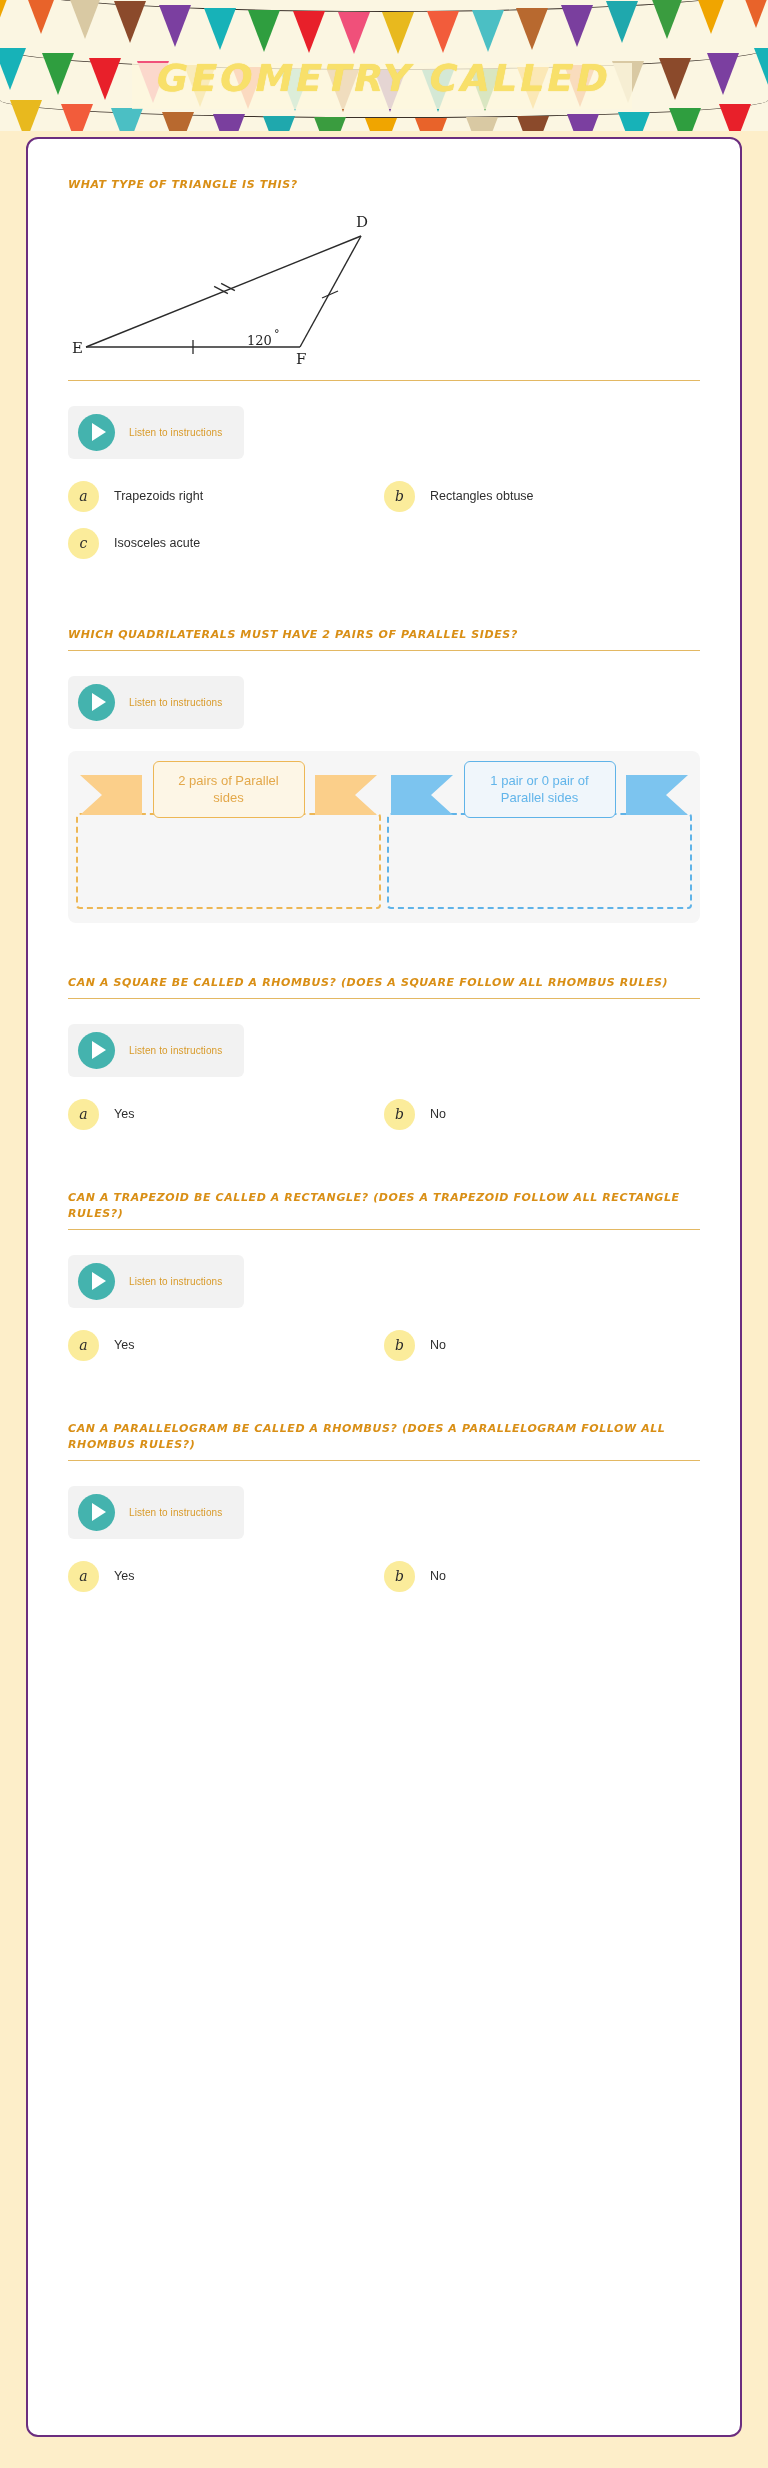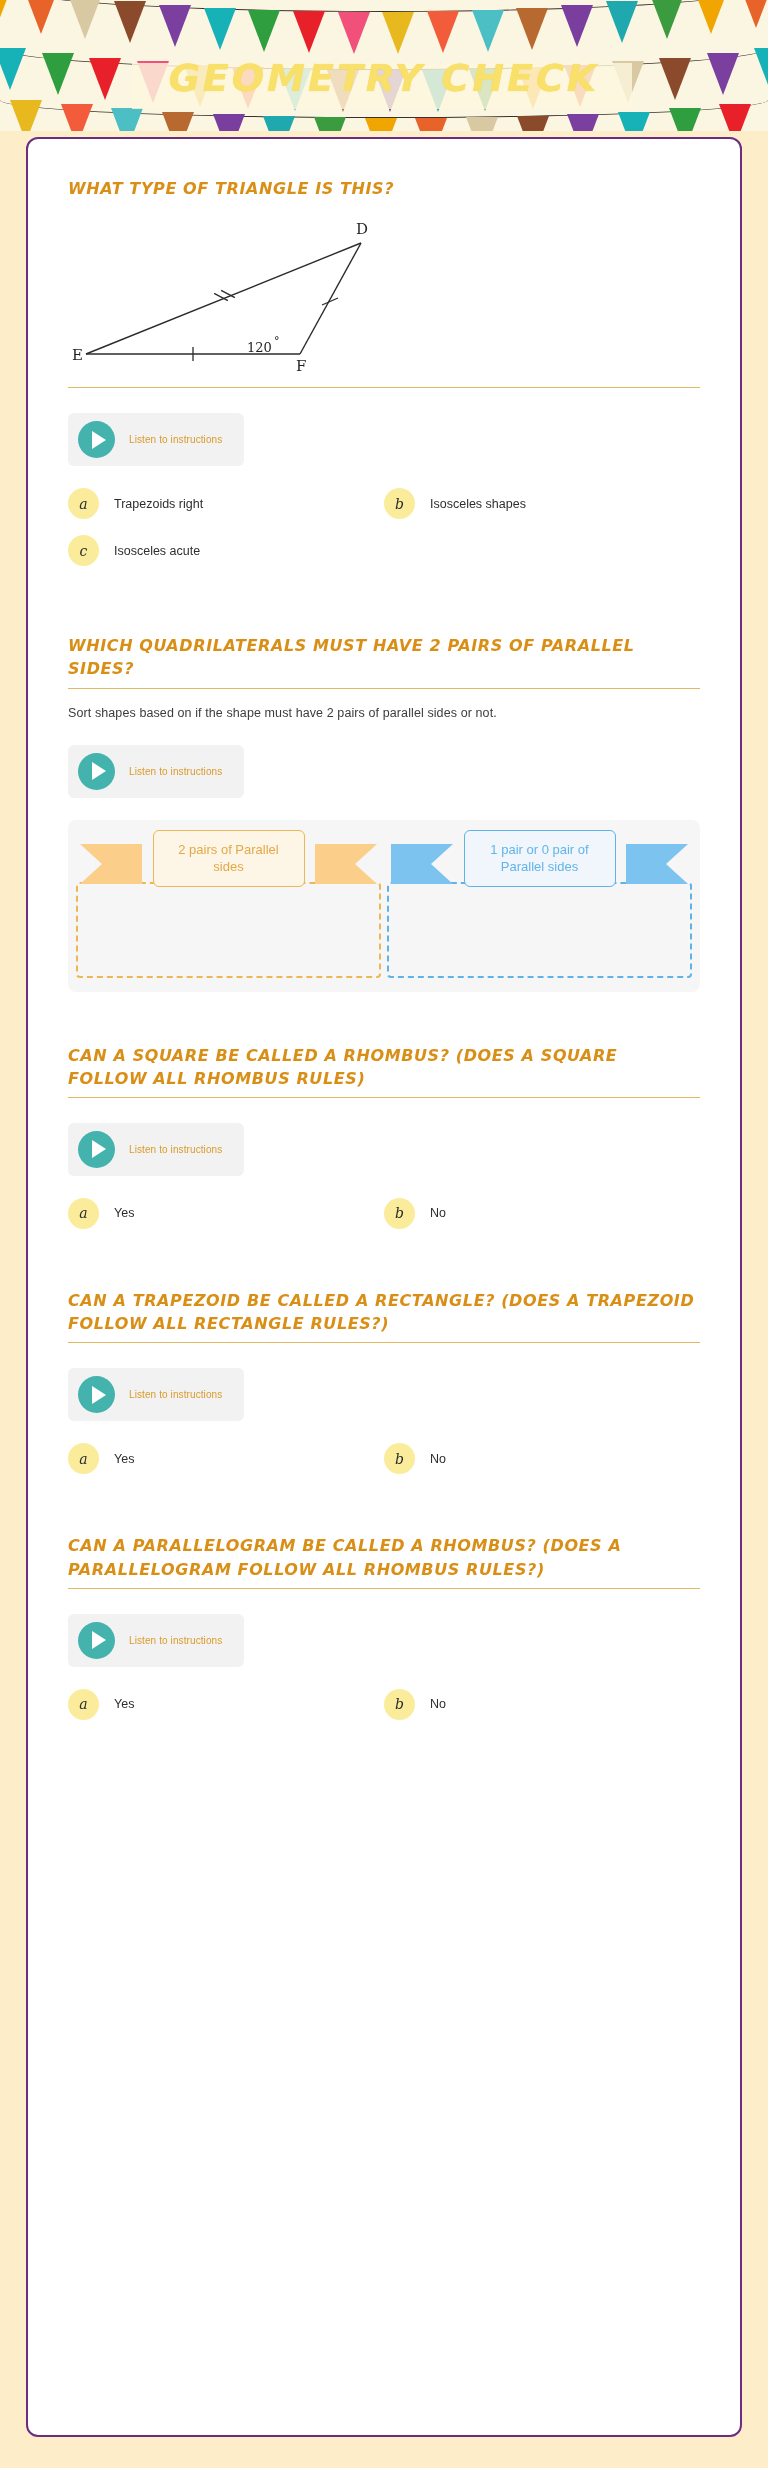--- a/index.html
+++ b/index.html
@@ -65,21 +65,21 @@
     border-radius: 12px;
     padding: 38px 40px 46px 40px;
   }
 
   
   .section { margin-bottom: 0; }
   .q-head {
     font-family: "DejaVu Sans", sans-serif;
     font-weight: bold;
     font-style: italic;
-    font-size: 16px;
+    font-size: 11px;
     line-height: 1.45;
     letter-spacing: 0.6px;
     color: #d98f16;
     text-transform: uppercase;
   }
   .rule {
     border: 0; border-top: 1px solid #e3b863;
     margin: 7px 0 0 0;
   }
   .subtext {
@@ -281,21 +281,21 @@
       <div class="flag" style="left: 364.667px; top: 17.92px; color: rgb(240, 165, 0);"></div>
       <div class="flag" style="left: 415.333px; top: 17.92px; color: rgb(232, 99, 42);"></div>
       <div class="flag" style="left: 466px; top: 17.28px; color: rgb(217, 201, 163);"></div>
       <div class="flag" style="left: 516.667px; top: 16px; color: rgb(139, 74, 43);"></div>
       <div class="flag" style="left: 567.333px; top: 14.08px; color: rgb(123, 63, 160);"></div>
       <div class="flag" style="left: 618px; top: 11.52px; color: rgb(23, 178, 184);"></div>
       <div class="flag" style="left: 668.667px; top: 8.32px; color: rgb(47, 158, 63);"></div>
       <div class="flag" style="left: 719.333px; top: 4.48px; color: rgb(232, 32, 42);"></div>
     </div>
   <div class="title-band"></div>
-  <div class="title">GEOMETRY CHECK</div>
+  <div class="title">GEOMETRY CALLED</div>
 </div>
 
 <div class="card">
 
   <div class="section">
     <div class="q-head">WHAT TYPE OF TRIANGLE IS THIS?</div>
 
     <div class="figure">
       <svg width="340" height="160" viewBox="0 0 340 160">
 
@@ -328,35 +328,34 @@
       <span class="listen-label">Listen to instructions</span>
     </div>
 
     <div class="choices">
       <div class="choice">
         <span class="bullet">a</span>
         <span class="choice-label">Trapezoids right</span>
       </div>
       <div class="choice">
         <span class="bullet">b</span>
-        <span class="choice-label">Isosceles shapes</span>
+        <span class="choice-label">Rectangles obtuse</span>
       </div>
       <div class="choice">
         <span class="bullet">c</span>
         <span class="choice-label">Isosceles acute</span>
       </div>
     </div>
   </div>
 
   <div class="spacer-lg"></div>
 
   <div class="section">
     <div class="q-head">WHICH QUADRILATERALS MUST HAVE 2 PAIRS OF PARALLEL SIDES?</div>
     <hr class="rule">
-    <div class="subtext">Sort shapes based on if the shape must have 2 pairs of parallel sides or not.</div>
 
     <div class="listen">
       <span class="play-circle">
           <span class="play-tri"></span>
         </span>
       <span class="listen-label">Listen to instructions</span>
     </div>
 
 
     <div class="drop-panel">

